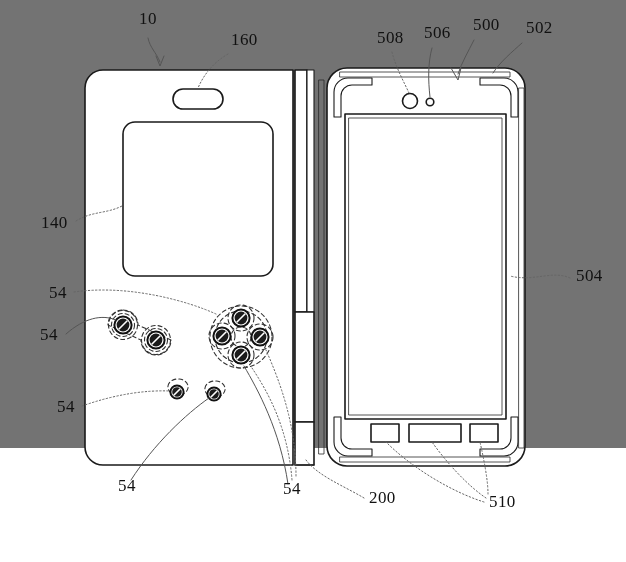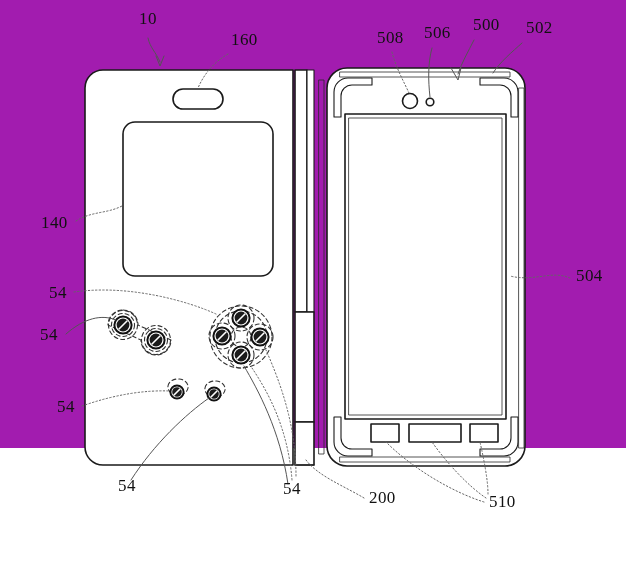--- a/index.html
+++ b/index.html
@@ -10,21 +10,21 @@
   body {
     width: 626px;
     height: 562px;
     overflow: hidden;
     font-family: "Liberation Serif", serif;
   }
   #figure-root {
     position: relative;
     width: 626px;
     height: 448px;
-    background: #a21caf;
+    background: #737373;
   }
   #patent-svg {
     display: block;
     width: 626px;
     height: 562px;
   }
   .ln {
     fill: none;
     stroke: #1a1a1a;
     stroke-width: 1.6;

